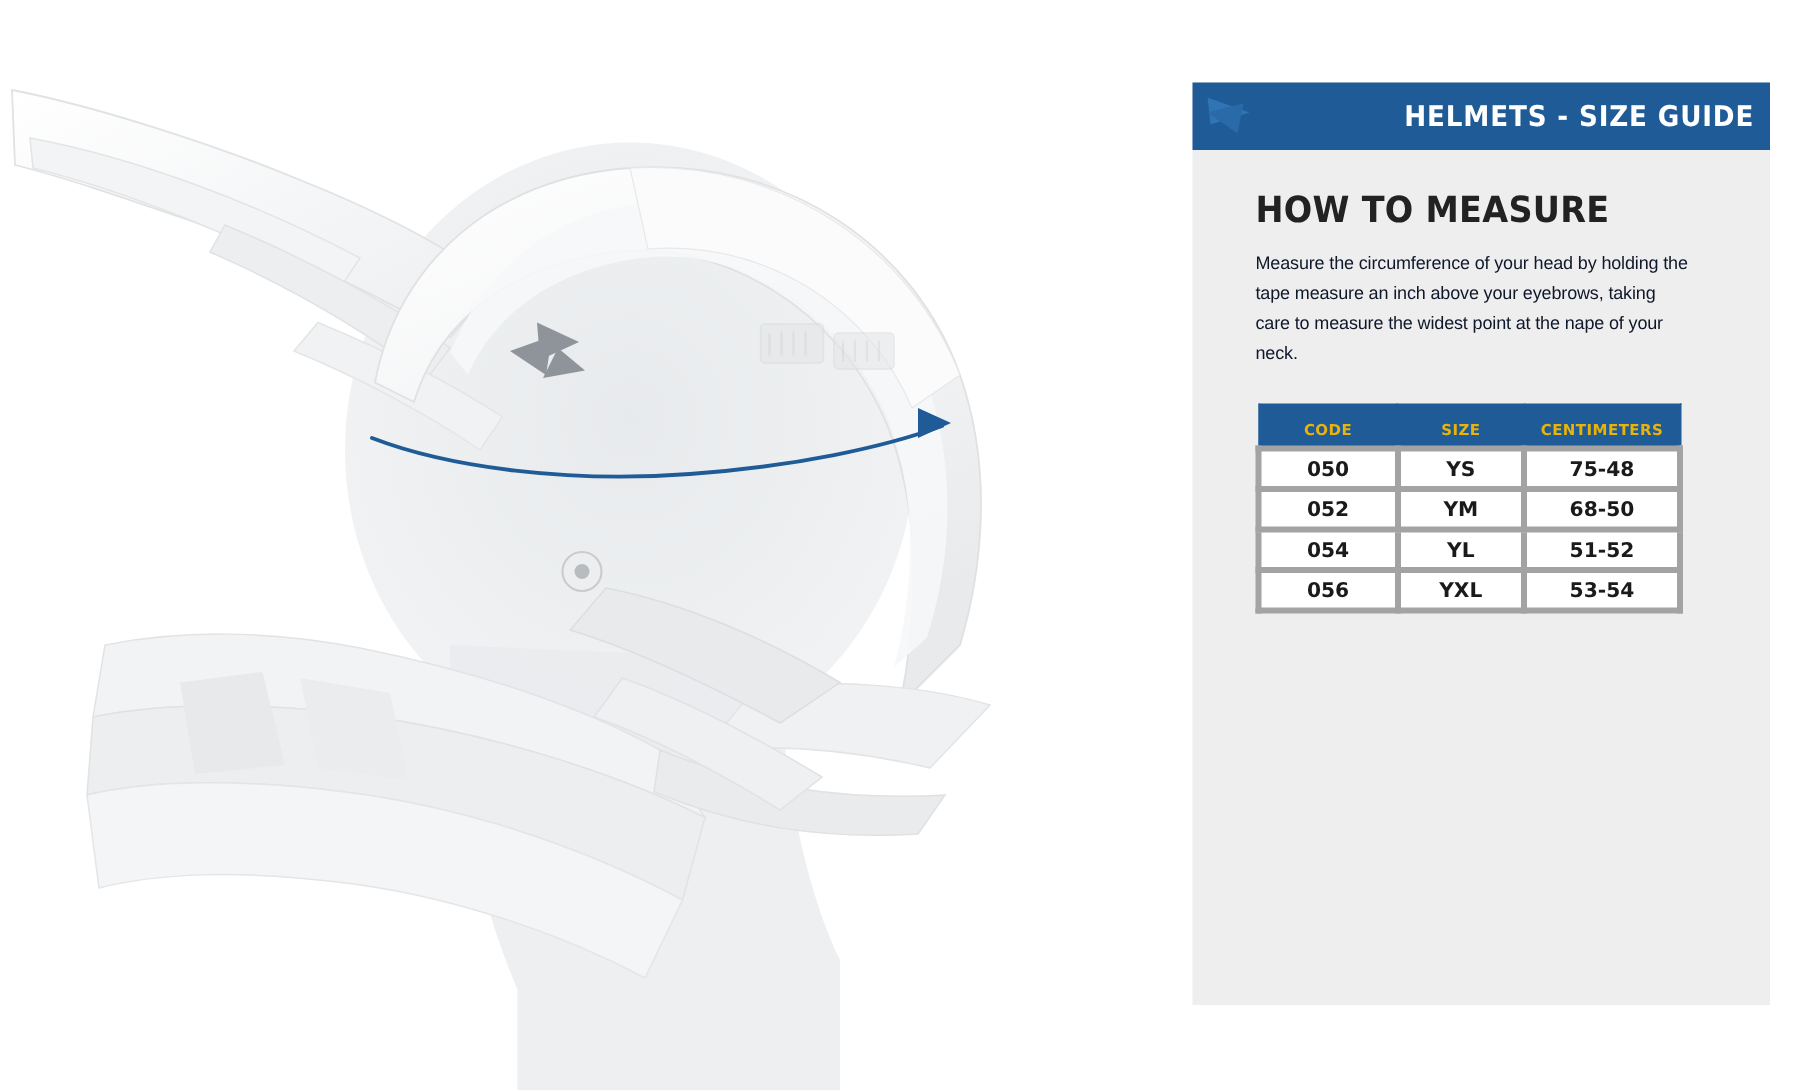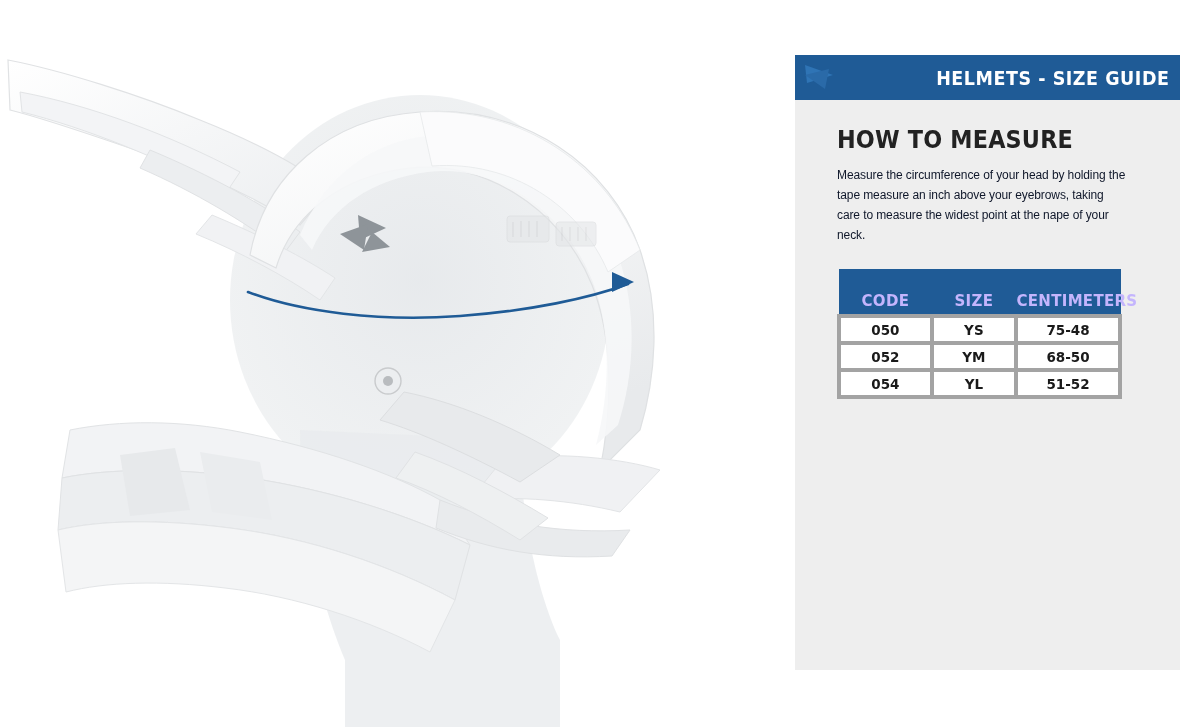--- a/index.html
+++ b/index.html
@@ -84,26 +84,26 @@
 
   
   #size-table {
     margin-top: 24px;
     border-collapse: collapse;
     width: 285px;
     table-layout: fixed;
   }
   #size-table th {
     background: #1f5b96;
-    color: #c4b5fd;
-    font-family: "DejaVu Sans", sans-serif;
-    font-weight: bold;
-    font-size: 15px;
+    color: #eab308;
+    font-family: "DejaVu Sans", sans-serif;
+    font-weight: bold;
+    font-size: 10px;
     letter-spacing: 0.3px;
-    padding: 22px 0 4px 0;
+    padding: 12px 0 4px 0;
     text-align: center;
     border: 1px solid #1f5b96;
   }
   #size-table td {
     background: #ffffff;
     color: #1a1a1a;
     font-family: "DejaVu Sans", sans-serif;
     font-weight: bold;
     font-size: 13.5px;
     text-align: center;
@@ -235,17 +235,22 @@
           <tr>
             <td>052</td>
             <td>YM</td>
             <td>68-50</td>
           </tr>
           <tr>
             <td>054</td>
             <td>YL</td>
             <td>51-52</td>
           </tr>
+          <tr>
+            <td>056</td>
+            <td>YXL</td>
+            <td>53-54</td>
+          </tr>
         </tbody>
       </table>
     </div>
   </div>
 </div>
 
 </body></html>

